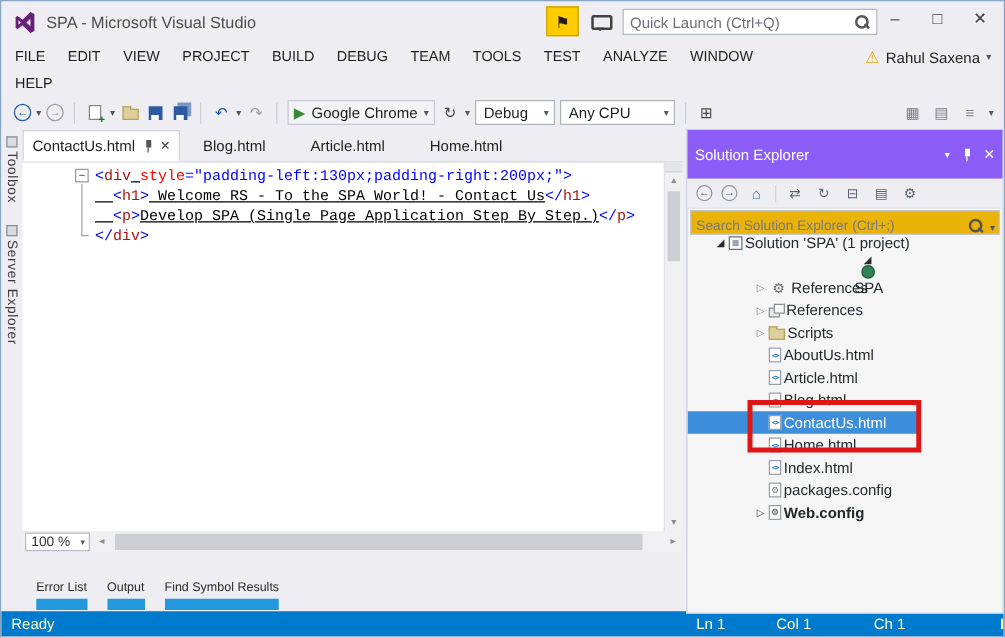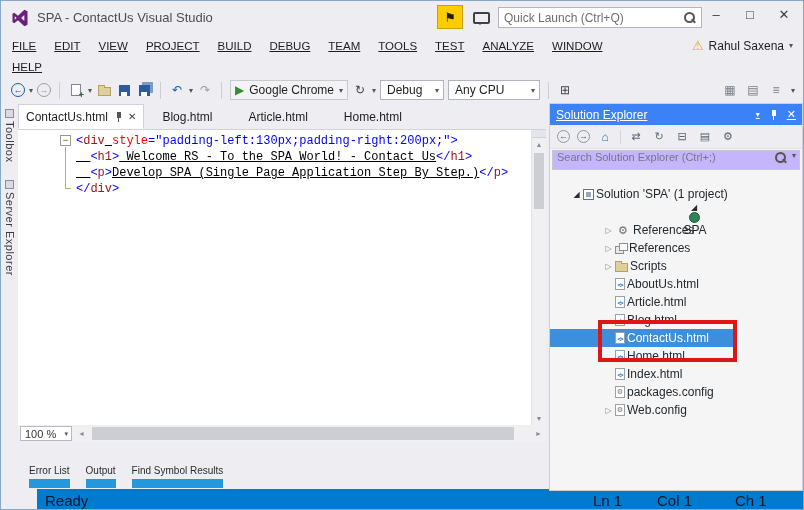--- a/index.html
+++ b/index.html
@@ -22,21 +22,21 @@
   .quick-launch input::placeholder{color:#6d6d75;opacity:1;}
   .magnifier{position:relative;width:13px;height:13px;margin-right:5px;flex:0 0 auto;}
   .magnifier::before{content:"";position:absolute;left:1px;top:1px;width:7px;height:7px;border:2px solid #555;border-radius:50%;}
   .magnifier::after{content:"";position:absolute;left:8px;top:9px;width:5px;height:2px;background:#555;transform:rotate(45deg);}
   .win-controls{position:absolute;right:2px;top:0;display:flex;}
   .winbtn{width:34px;height:27px;display:flex;align-items:center;justify-content:center;font-size:13px;color:#3d3d3d;}
 
   
   .menubar1{position:absolute;left:2px;top:34px;right:140px;height:22px;display:flex;align-items:center;font-size:11.5px;color:#1e1e1e;}
   .menubar2{position:absolute;left:2px;top:56px;right:0;height:20px;display:flex;align-items:center;font-size:11.5px;color:#1e1e1e;}
-  .menu-item{padding:0 9px;white-space:nowrap;text-decoration:underline;}
+  .menu-item{padding:0 9px;white-space:nowrap;}
   .user-area{position:absolute;right:10px;top:37px;display:flex;align-items:center;gap:5px;font-size:12px;color:#1e1e1e;}
   .warn{color:#e6a817;font-size:13px;}
   .caret{font-size:8px;color:#555;}
 
   
   .toolbar{position:absolute;left:0;top:76px;right:0;height:26px;display:flex;align-items:center;padding-left:10px;gap:4px;
     font-size:12px;color:#444;}
   .tb-sep{width:1px;height:17px;background:#ccced6;margin:0 4px;flex:0 0 auto;}
   .tbi{display:inline-flex;align-items:center;justify-content:center;width:16px;height:16px;flex:0 0 auto;}
   .circle{width:14px;height:14px;border:1px solid currentColor;border-radius:50%;font-size:9px;}
@@ -95,41 +95,41 @@
   .h-arrow{position:absolute;top:0;bottom:0;width:15px;display:flex;align-items:center;justify-content:center;font-size:7px;color:#8a8a96;}
   .h-arrow.left{left:2px;} .h-arrow.right{right:0;}
   .h-thumb{position:absolute;left:20px;right:32px;top:2px;bottom:2px;background:#cdced4;}
 
   
   .panel-tabs{position:absolute;left:28px;top:464px;display:flex;gap:16px;}
   .ptab-label{font-size:10px;color:#2b2b2b;white-space:nowrap;}
   .ptab-bar{height:9px;background:#2398dc;margin-top:3px;}
 
   
-  .statusbar{position:absolute;left:0;right:0;bottom:0;height:20px;background:#007acc;color:#0f172a;font-size:15px;margin-left:36px;}
+  .statusbar{position:absolute;left:0;right:0;bottom:0;height:20px;background:#007acc;color:#fef9c3;font-size:12px;}
   .statusbar span{position:absolute;top:3px;white-space:nowrap;}
   .st-ready{left:8px;} .st-ln{left:556px;} .st-col{left:620px;} .st-ch{left:698px;} .st-ins{left:799px;font-weight:bold;}
 
   
   .sepanel{position:absolute;left:548px;top:102px;width:254px;height:388px;background:#f5f5f5;border:1px solid #cccedb;}
-  .se-title{height:21px;background:#3b82f6;color:#fff;display:flex;align-items:center;padding:0 6px;font-size:12px;text-decoration:underline;}
+  .se-title{height:39px;background:#8b5cf6;color:#fff;display:flex;align-items:center;padding:0 6px;font-size:12px;}
   .se-title .sp{flex:1;}
   .se-title .caret{color:#fff;margin-right:9px;}
   .se-pin{position:relative;width:10px;height:12px;margin-right:8px;}
   .se-pin::before{content:"";position:absolute;left:3px;top:1px;width:4px;height:6px;background:#fff;}
   .se-pin::after{content:"";position:absolute;left:4px;top:7px;width:1px;height:4px;background:#fff;}
   .se-close{font-size:11px;}
   .se-toolbar{height:24px;display:flex;align-items:center;gap:7px;padding:0 7px;background:#eeeef2;font-size:11px;color:#5b6470;
     border-bottom:1px solid #e2e2e6;}
   .se-tbi{width:16px;text-align:center;}
   .se-tbi.circle{width:13px;height:13px;line-height:11px;font-size:9px;border:1px solid #8f96a0;border-radius:50%;}
   .se-home{color:#2b6cb8;font-size:12px;}
   .se-sep{width:1px;height:14px;background:#d2d4da;}
   .se-search{height:23px;padding:1px 2px;}
-  .se-search-box{height:20px;background:#c4b5fd;border:1px solid #c5c8cf;display:flex;align-items:flex-start;}
+  .se-search-box{height:20px;background:#eab308;border:1px solid #c5c8cf;display:flex;align-items:flex-end;}
   .se-search-box input{flex:1;border:none;outline:none;background:transparent;font-size:11px;padding:0 4px;
     font-family:"Liberation Sans",sans-serif;color:#444;}
   .se-search-box input::placeholder{color:#767683;opacity:1;}
   .se-search-box .caret{padding-right:3px;}
   .se-tree{position:absolute;left:0;top:70px;right:0;bottom:0;padding-top:11px;overflow:hidden;}
   .trow{height:18px;display:flex;align-items:center;font-size:12px;color:#24292e;}
   .trow.sel{background:#3d8edb;color:#fff;width:186px;}
   .arrow{width:13px;display:inline-flex;justify-content:center;flex:0 0 auto;}
   .arr-collapsed::before{content:"▷";font-size:8px;color:#8a8a8a;}
   .arr-expanded::before{content:"◢";font-size:8px;color:#2b2b2b;}
@@ -156,21 +156,21 @@
 <body>
 
 <div class="window">
 
   <div class="titlebar">
     <span class="vs-logo">
       <svg viewBox="0 0 24 24" width="20" height="20">
           <path fill="#68217a" d="M17.2 2 9.6 9.4 5 5.8 3 6.8v10.4l2 1 4.6-3.6 7.6 7.4 3.8-1.9V3.9zM5.7 14.1V9.9l2.3 2.1zm11.5 1.6-3.9-3.7 3.9-3.7z"></path>
         </svg>
     </span>
-    <span class="win-title">SPA - ContactUs Visual Studio</span>
+    <span class="win-title">SPA - Microsoft Visual Studio</span>
     <span class="flag-btn">
       <span>⚑</span>
     </span>
     <span class="feedback"></span>
     <span class="quick-launch">
       <input placeholder="Quick Launch (Ctrl+Q)" style="">
       <span class="magnifier"></span>
     </span>
     <span class="win-controls">
       <span class="winbtn">–</span>
@@ -409,21 +409,21 @@
         <div class="trow" style="padding-left: 52px;">
           <span class="arrow arr-none"></span>
           <span class="ticon t-html"></span>
           <span class="tlabel">Index.html</span>
         </div>
         <div class="trow" style="padding-left: 52px; text-align: right;">
           <span class="arrow arr-none"></span>
           <span class="ticon t-config"></span>
           <span class="tlabel">packages.config</span>
         </div>
-        <div class="trow" style="padding-left: 52px;">
+        <div class="trow" style="padding-left: 52px; font-weight: bold;">
           <span class="arrow arr-collapsed"></span>
           <span class="ticon t-config"></span>
           <span class="tlabel">Web.config</span>
         </div>
       </div>
   </div>
 
   <div class="annotation"></div>
 
 </div>

